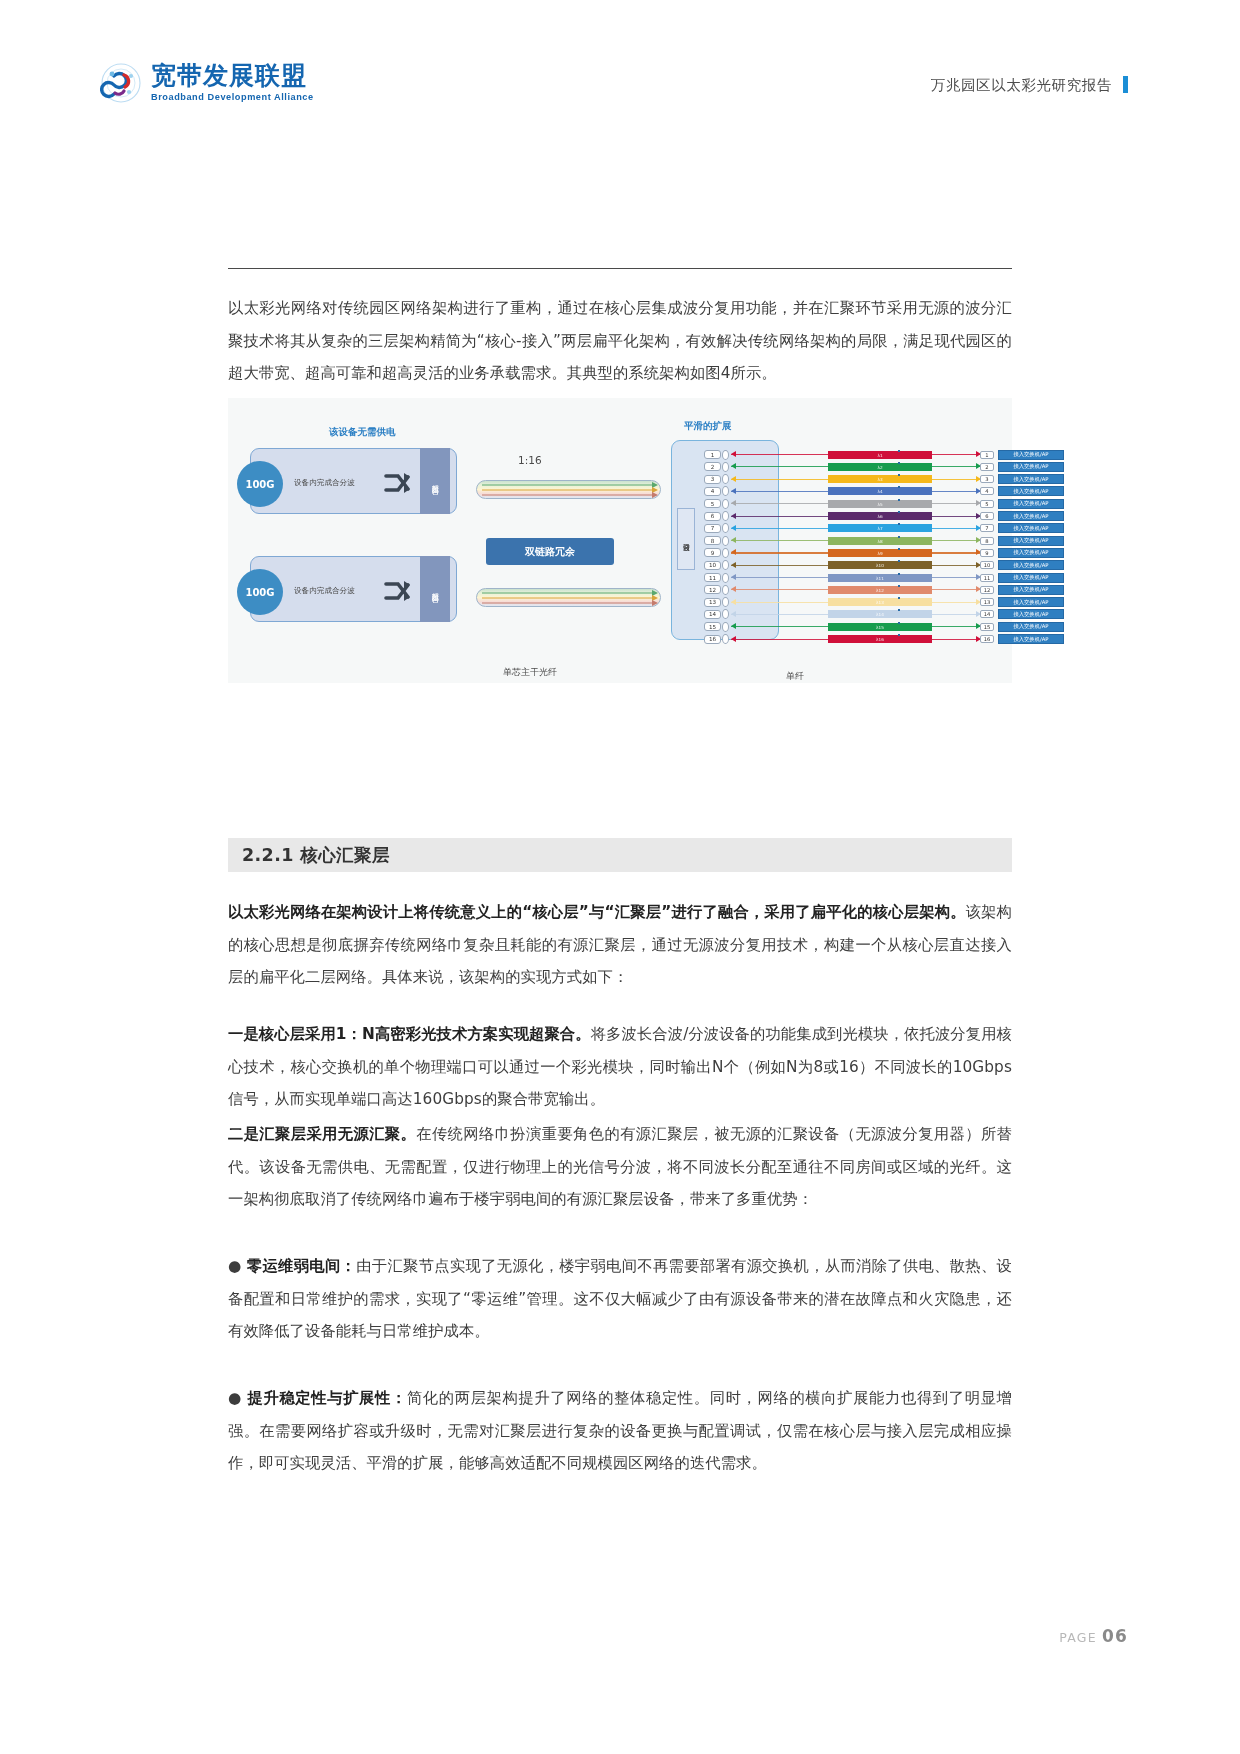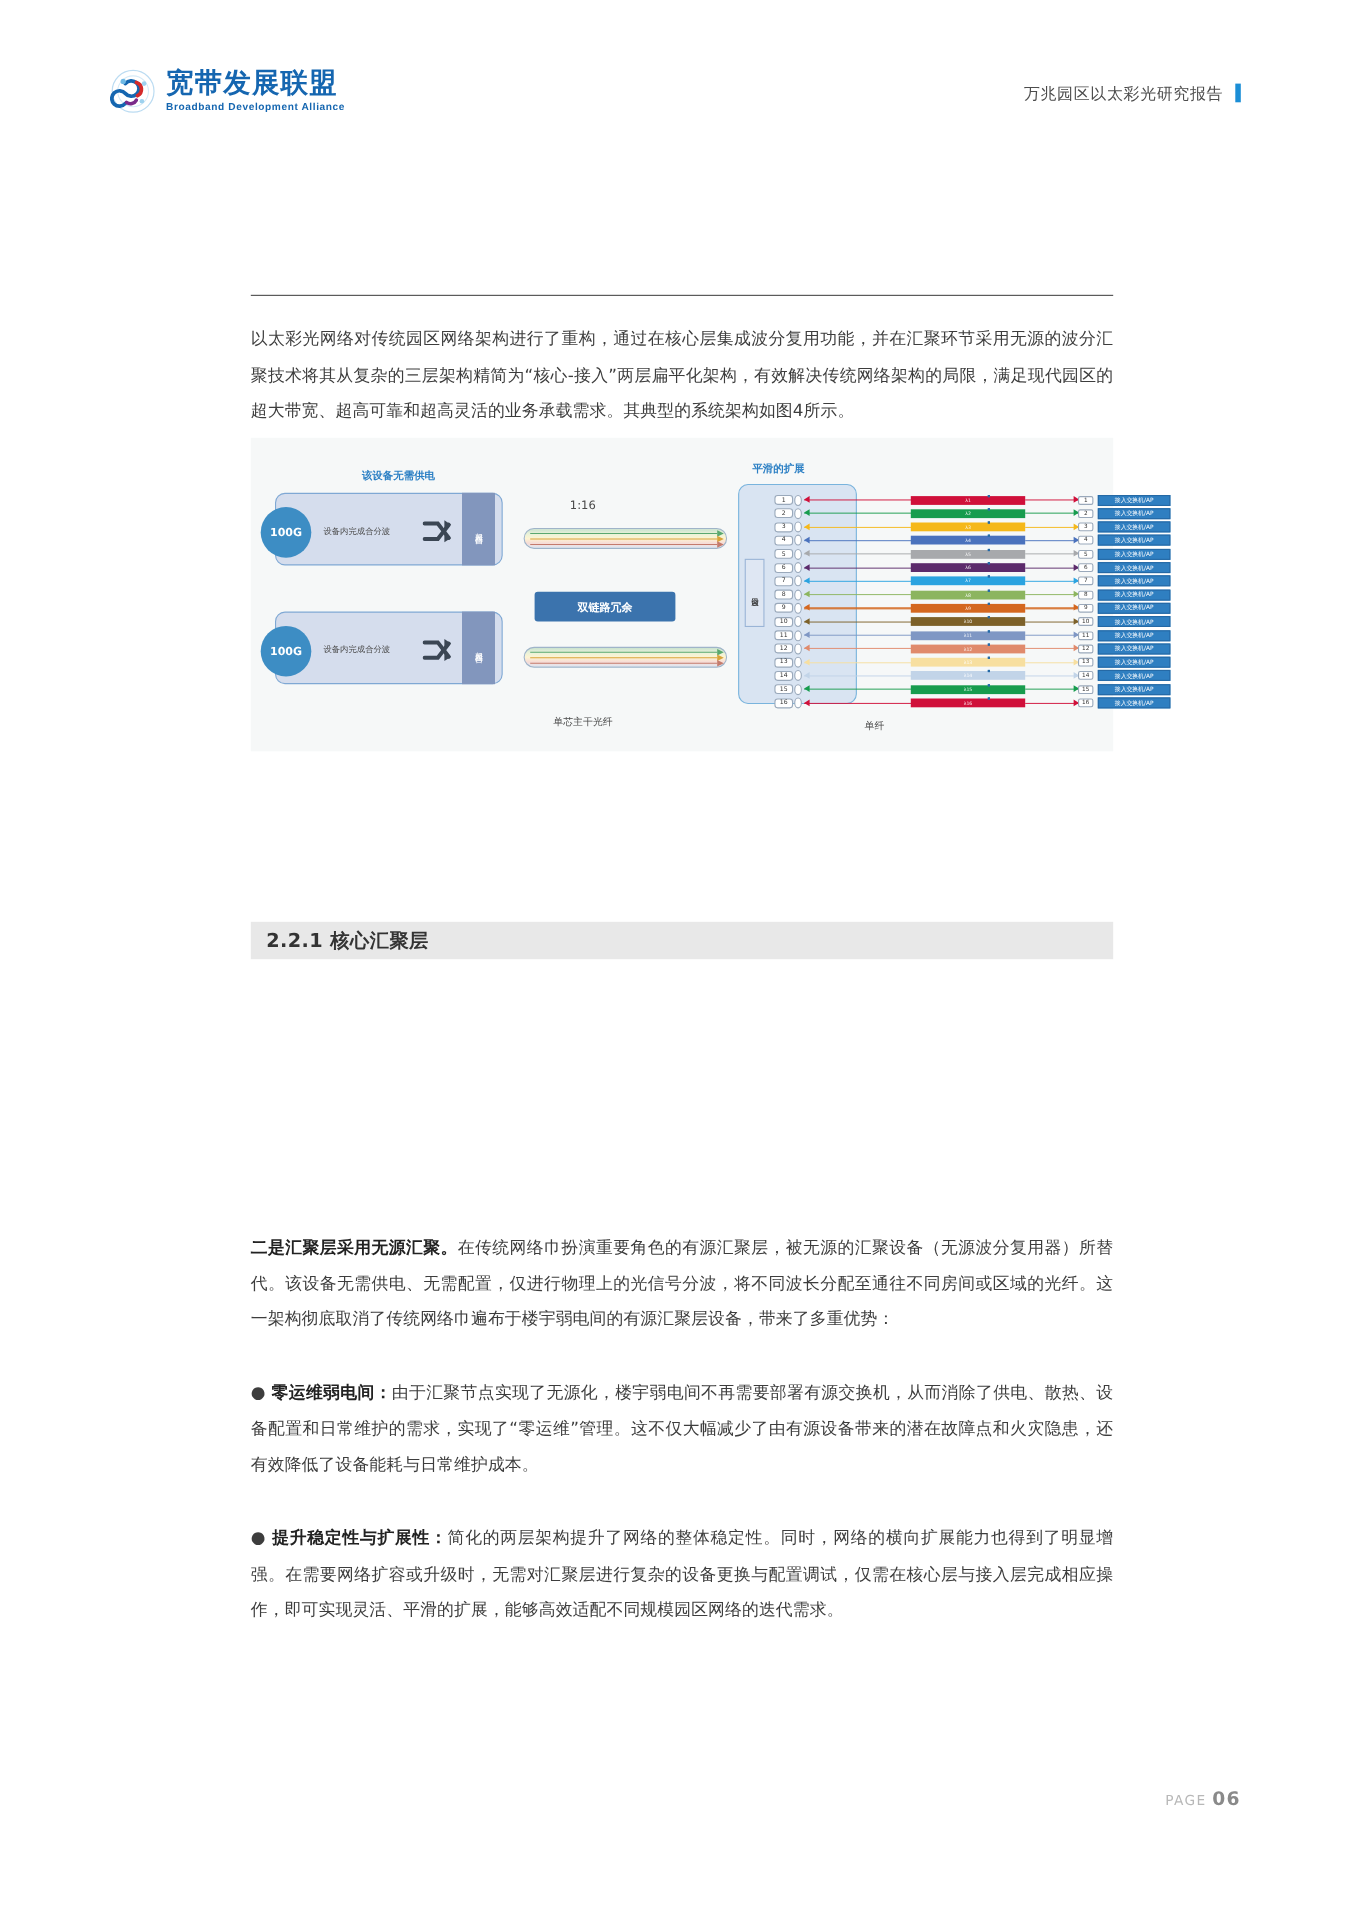--- a/index.html
+++ b/index.html
@@ -95,20 +95,21 @@
     writing-mode: vertical-rl; letter-spacing: 1px; padding: 2px 0;
     font-family: "DejaVu Sans", "Liberation Sans", sans-serif;
   }
   .ratio-lab {
     position: absolute; font-size: 10.5px; color: #4a4a4a;
     font-family: "DejaVu Sans", "Liberation Sans", sans-serif;
   }
   .fiber-lab {
     position: absolute; font-size: 9px; color: #4a4a4a; white-space: nowrap;
     font-family: Liberation Serif, serif;
+    margin-top: 16px;
   }
   .redundancy {
     position: absolute; background: #3b73ad; color: #fff;
     font-size: 10px; font-weight: bold; border-radius: 3px;
     display: flex; align-items: center; justify-content: center;
     font-family: "DejaVu Sans", "Liberation Sans", sans-serif;
   }
   .passive-box {
     position: absolute; background: #d9e4f2; border: 1px solid #79b4dd;
     border-radius: 9px;
@@ -464,21 +465,27 @@
         <div class="ap-box" style="left: 770px; top: 223.7px; width: 66px; height: 10px;">接入交换机/AP</div>
         <div class="ap-box" style="left: 770px; top: 236px; width: 66px; height: 10px;">接入交换机/AP</div>
       </div>
   </div>
 
 
   <div class="subsec" style="top:838px;">
     <span>2.2.1 核心汇聚层</span>
   </div>
 
-
+  <div class="para" style="top:896px;">
+    <b>以太彩光网络在架构设计上将传统意义上的“核心层”与“汇聚层”进行了融合，采用了扁平化的核心层架构。</b><span>该架构的核心思想是彻底摒弃传统网络巾复杂且耗能的有源汇聚层，通过无源波分复用技术，构建一个从核心层直达接入层的扁平化二层网络。具体来说，该架构的实现方式如下：</span>
+  </div>
+
+  <div class="para" style="top:1018px;">
+    <b>一是核心层采用1：N高密彩光技术方案实现超聚合。</b><span>将多波长合波/分波设备的功能集成到光模块，依托波分复用核心技术，核心交换机的单个物理端口可以通过一个彩光模块，同时输出N个（例如N为8或16）不同波长的10Gbps信号，从而实现单端口高达160Gbps的聚合带宽输出。</span>
+  </div>
 
   <div class="para" style="top:1118px;">
     <b>二是汇聚层采用无源汇聚。</b><span>在传统网络巾扮演重要角色的有源汇聚层，被无源的汇聚设备（无源波分复用器）所替代。该设备无需供电、无需配置，仅进行物理上的光信号分波，将不同波长分配至通往不同房间或区域的光纤。这一架构彻底取消了传统网络巾遍布于楼宇弱电间的有源汇聚层设备，带来了多重优势：</span>
   </div>
 
   <div class="para" style="top:1250px;">
     <span>●</span>&nbsp;<b>零运维弱电间：</b><span>由于汇聚节点实现了无源化，楼宇弱电间不再需要部署有源交换机，从而消除了供电、散热、设备配置和日常维护的需求，实现了“零运维”管理。这不仅大幅减少了由有源设备带来的潜在故障点和火灾隐患，还有效降低了设备能耗与日常维护成本。</span>
   </div>
 
   <div class="para" style="top:1382px;">

